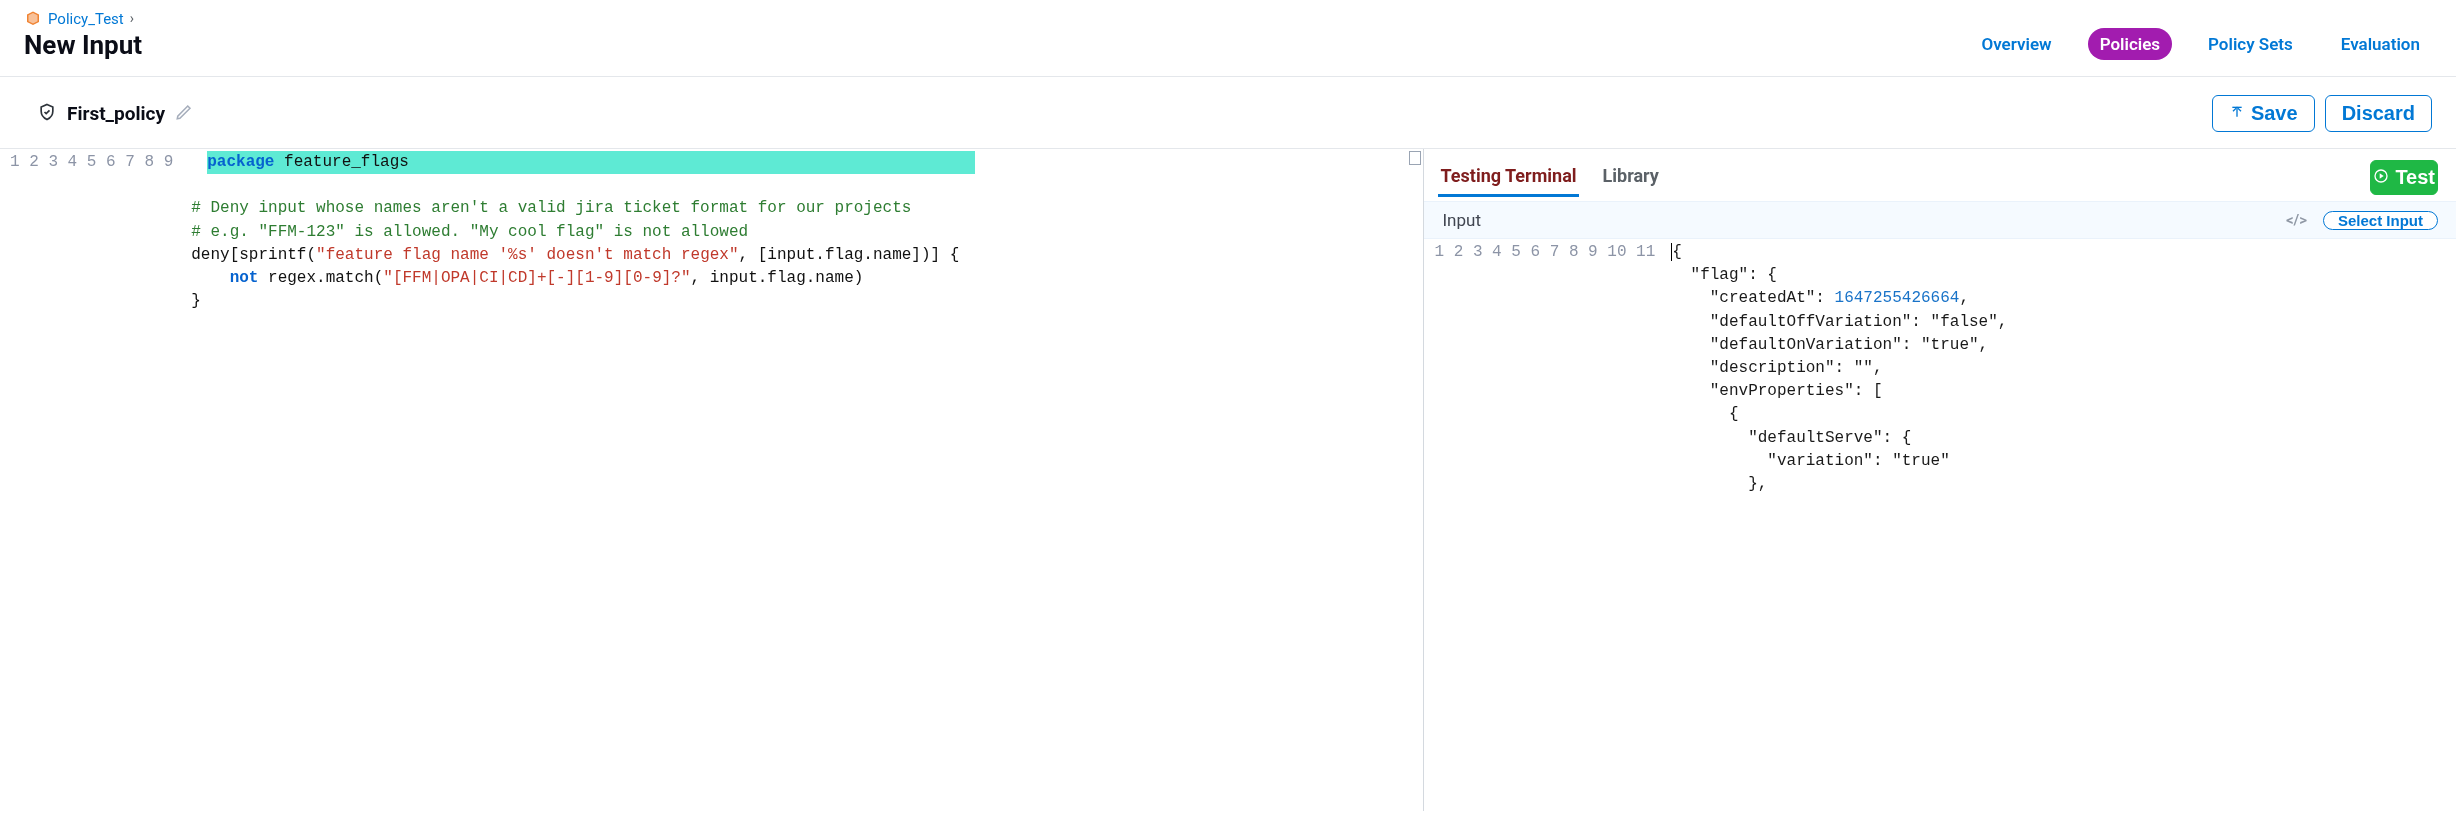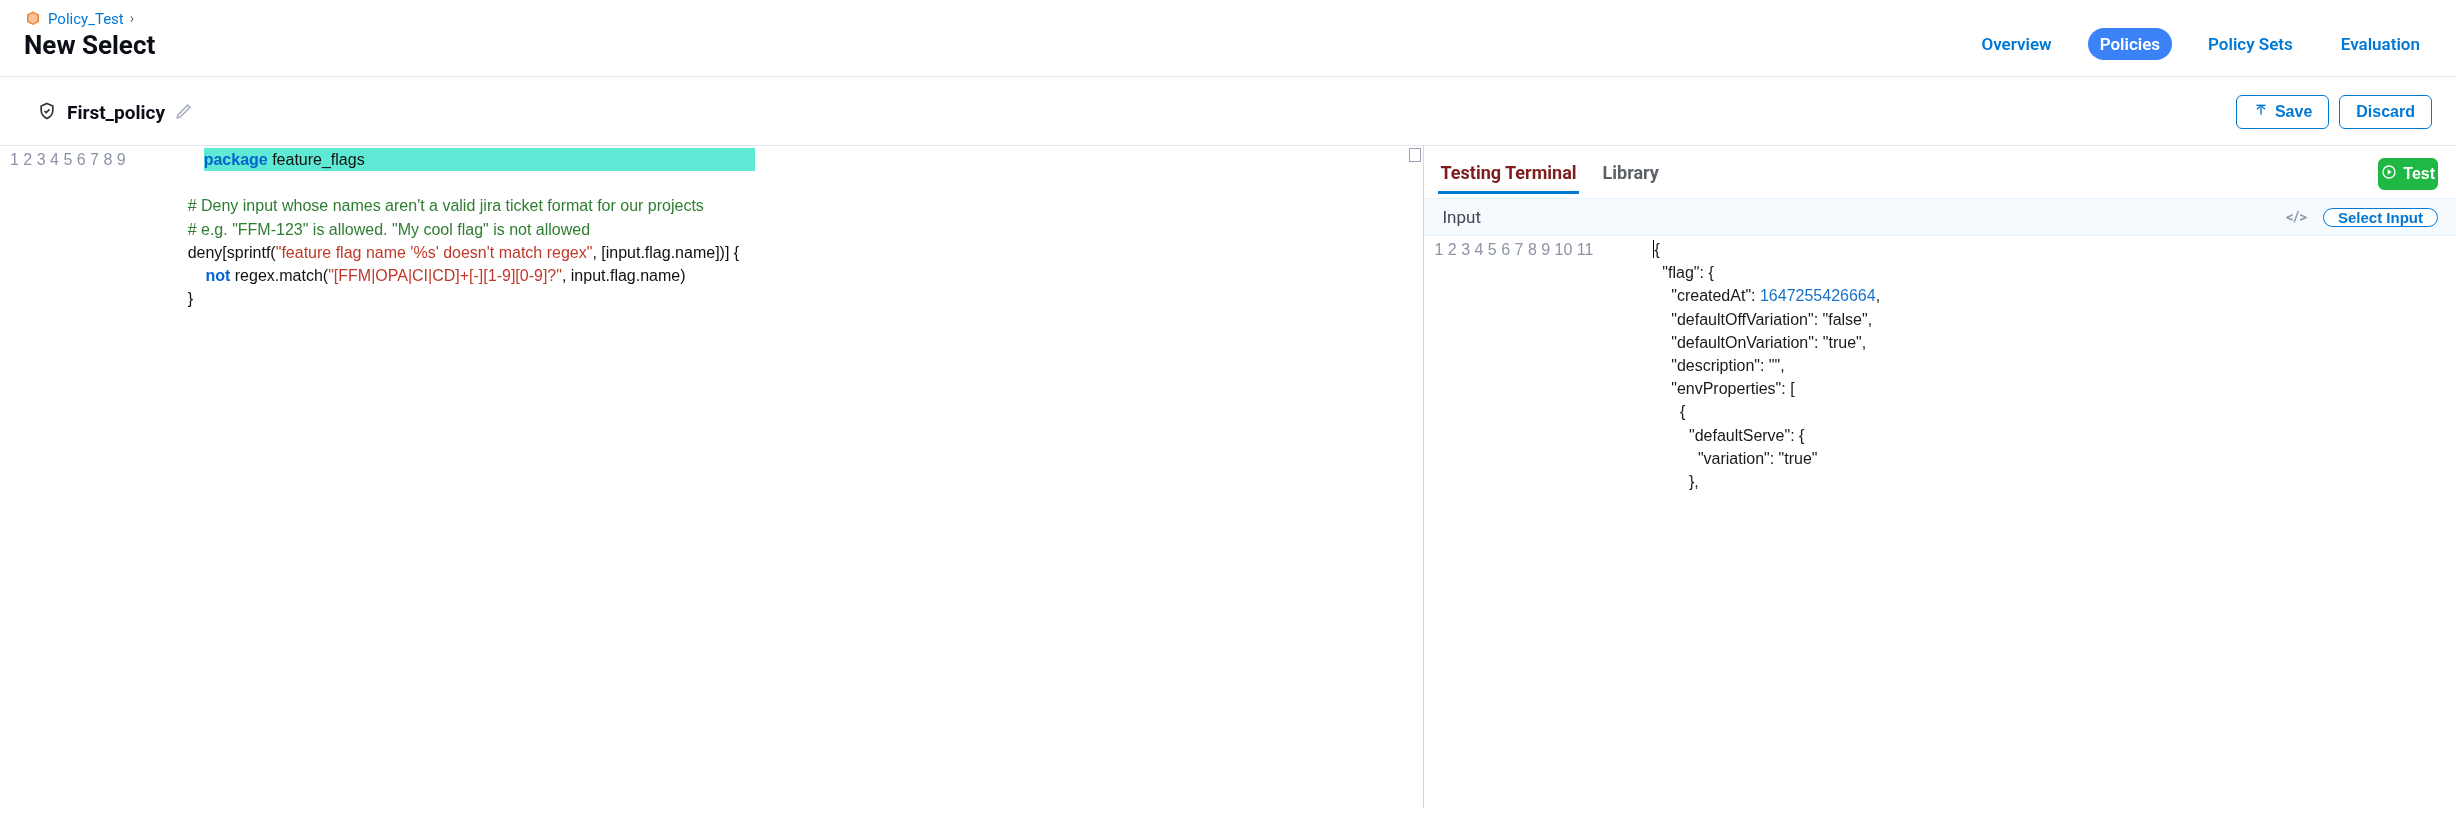--- a/index.html
+++ b/index.html
@@ -31,21 +31,21 @@
   .tabs { display: flex; gap: 24px; align-items: center; }
   .tab {
     font-size: 17px;
     color: #0278d5;
     font-weight: 600;
     padding: 6px 12px;
     border-radius: 18px;
     cursor: pointer;
   }
   .tab.active {
-    background: #3b82f6;
+    background: #a21caf;
     color: #fff;
   }
 
   
   .toolbar {
     display: flex;
     justify-content: space-between;
     align-items: center;
     padding: 18px 24px 16px 37px;
   }
@@ -53,21 +53,21 @@
   .policy-name { font-size: 19px; font-weight: 700; }
   .edit-icon { color: #a5adbb; cursor: pointer; }
   .shield-icon { color: #2d333a; }
 
   .btn-row { display: flex; gap: 10px; }
   .btn {
     display: inline-flex; align-items: center; gap: 6px;
     border: 1px solid #0278d5;
     color: #0278d5;
     background: #fff;
-    font-size: 16px;
+    font-size: 20px;
     font-weight: 600;
     border-radius: 6px;
     padding: 6px 16px;
     cursor: pointer;
   }
   .btn-green {
     background: #1fb845;
     border-color: #1fb845;
     color: #fff;
     padding: 5px 2px;
@@ -129,26 +129,25 @@
     border-top: 1px solid #eaf2fb;
     border-bottom: 1px solid #eaf2fb;
   }
   .input-label { font-size: 17px; color: #404550; }
   .input-bar-right { display: flex; align-items: center; gap: 16px; }
   .codebraces { color: #9098a5; font-weight: 600; font-size: 15px; }
 
   
   .code-wrap {
     display: flex;
-    font-family: Liberation Sans, sans-serif;
+    font-family: Liberation Mono, monospace;
     font-size: 16px;
     line-height: 1.45;
     overflow: auto;
     position: relative;
-    gap: 44px;
   }
   .gutter {
     text-align: right;
     color: #8c94a6;
     user-select: none;
     padding: 2px 14px 2px 10px;
     min-width: 44px;
   }
   .gutter.small { font-size: 16px; min-width: 44px; padding-right: 12px; }
   .code {
@@ -190,21 +189,21 @@
     <div class="breadcrumb">
       <span class="logo">
         <svg width="18" height="18" viewBox="0 0 24 24">
             <path fill="#f08332" d="M4 6l8-4 8 4v10l-8 4-8-4z"></path>
             <path fill="#fff" d="M12 4l6 3v8l-6 3-6-3V7z" opacity=".5"></path>
           </svg>
       </span>
       <a href="#">Policy_Test</a>
       <span class="chevron">›</span>
     </div>
-    <div class="page-title">New Select</div>
+    <div class="page-title">New Input</div>
   </div>
   <div class="tabs">
     <span class="tab">Overview</span>
     <span class="tab active">Policies</span>
     <span class="tab">Policy Sets</span>
     <span class="tab">Evaluation</span>
   </div>
 </div>
 
 <div class="toolbar">

